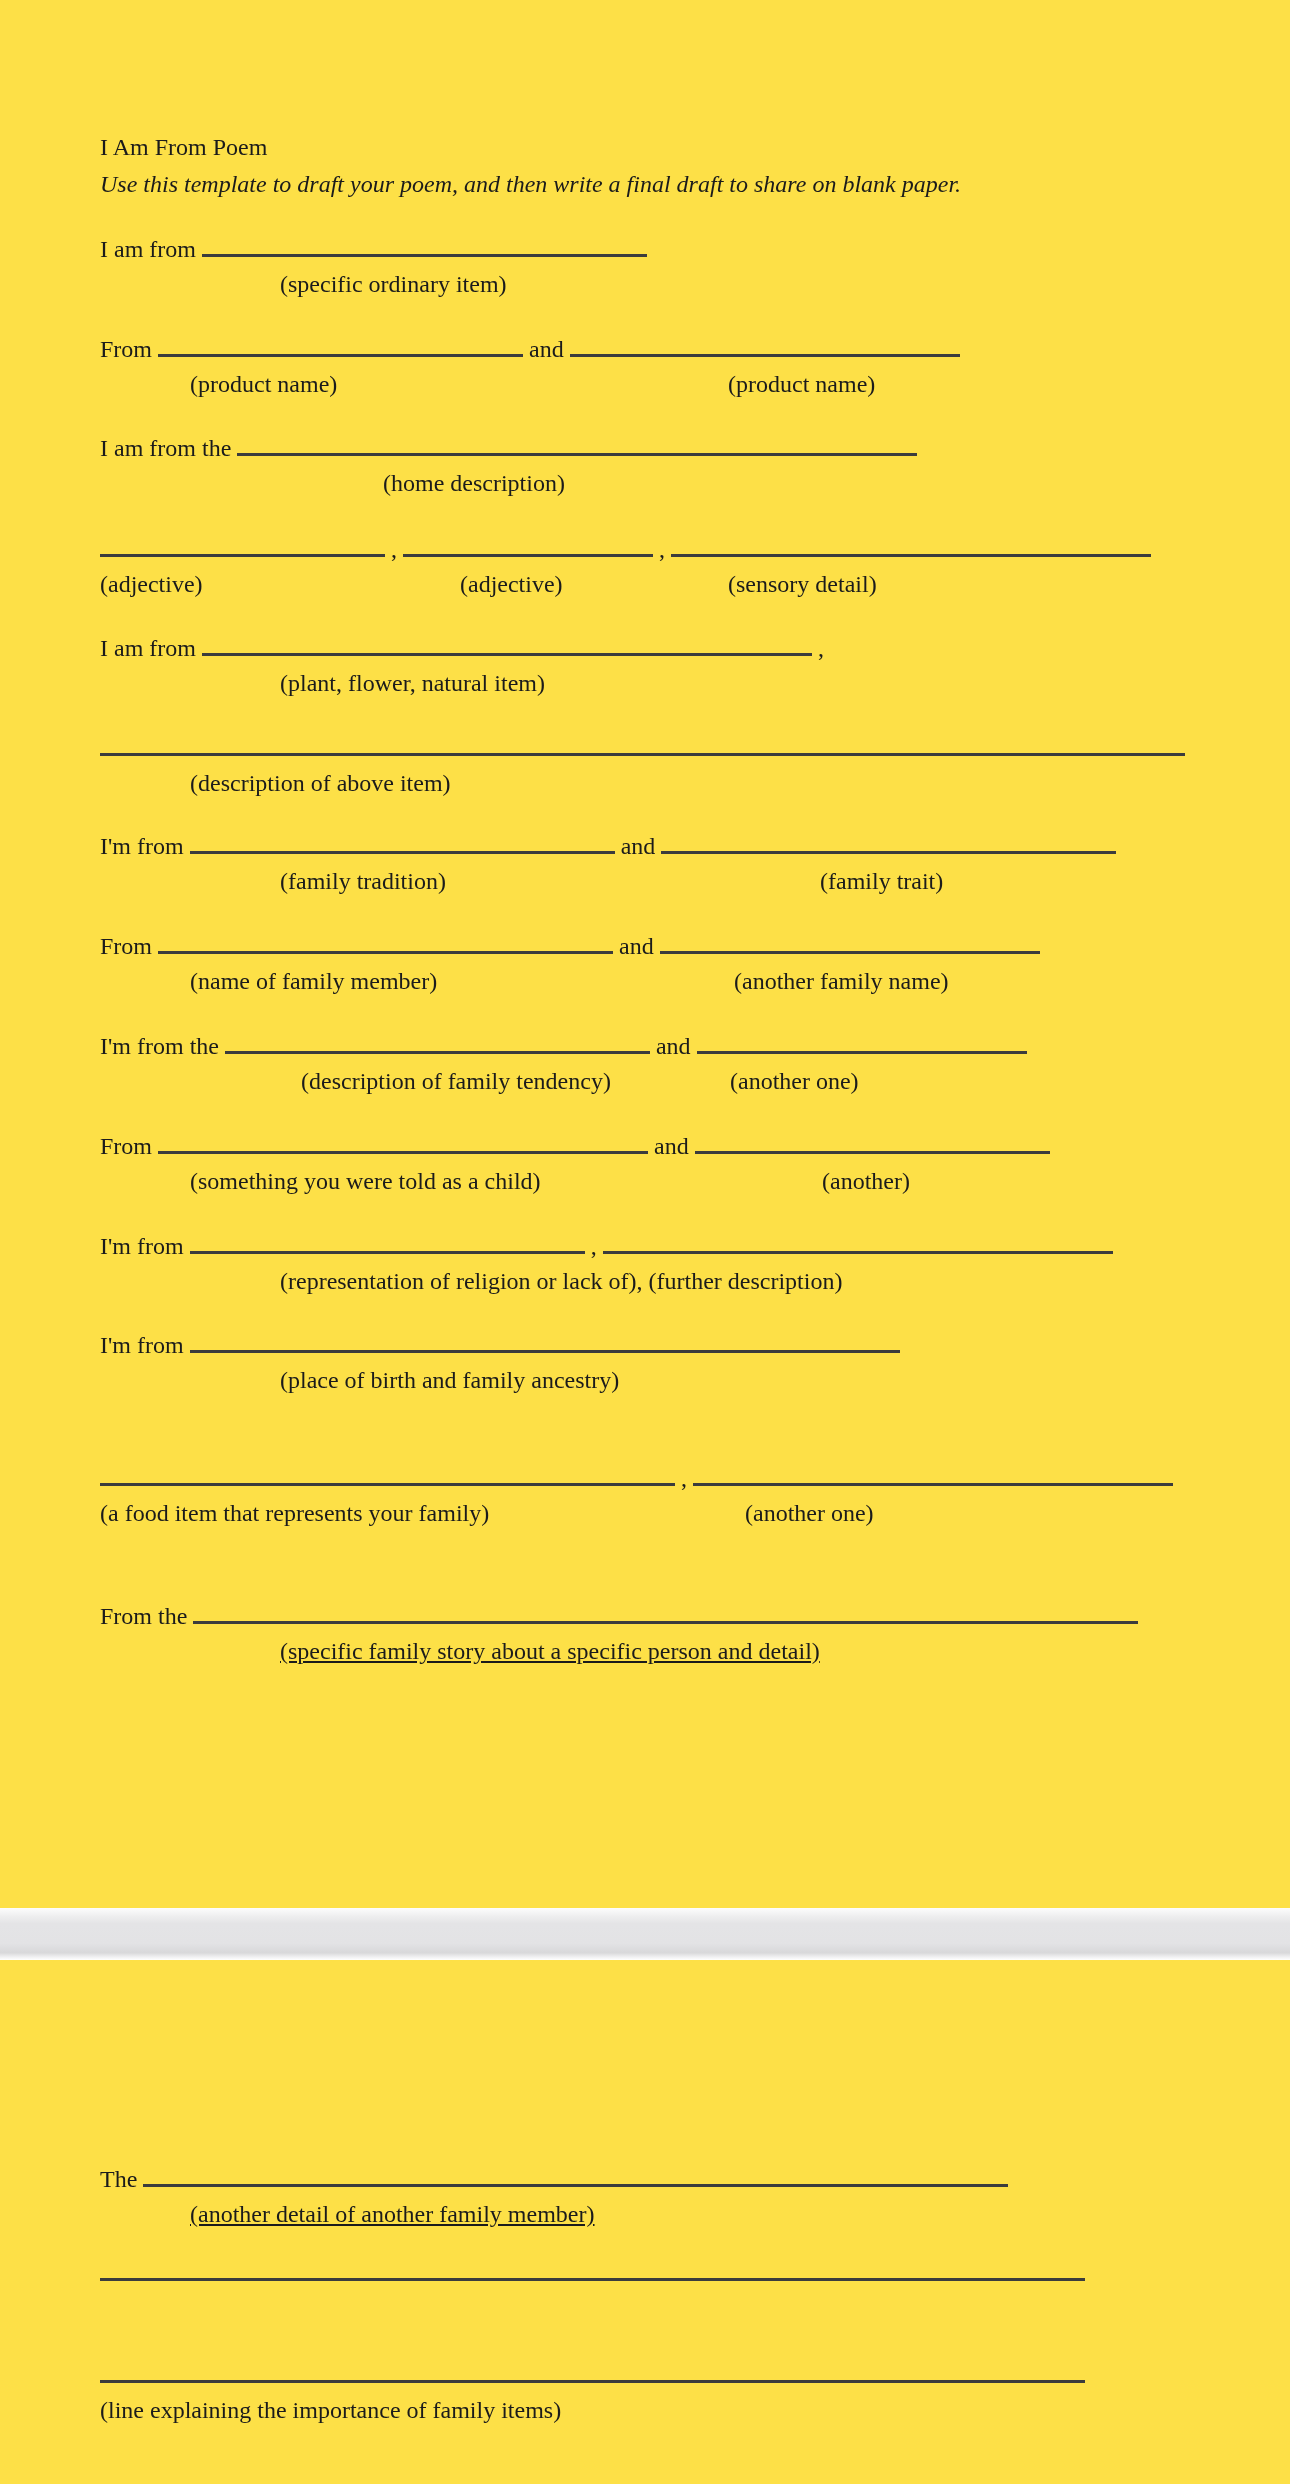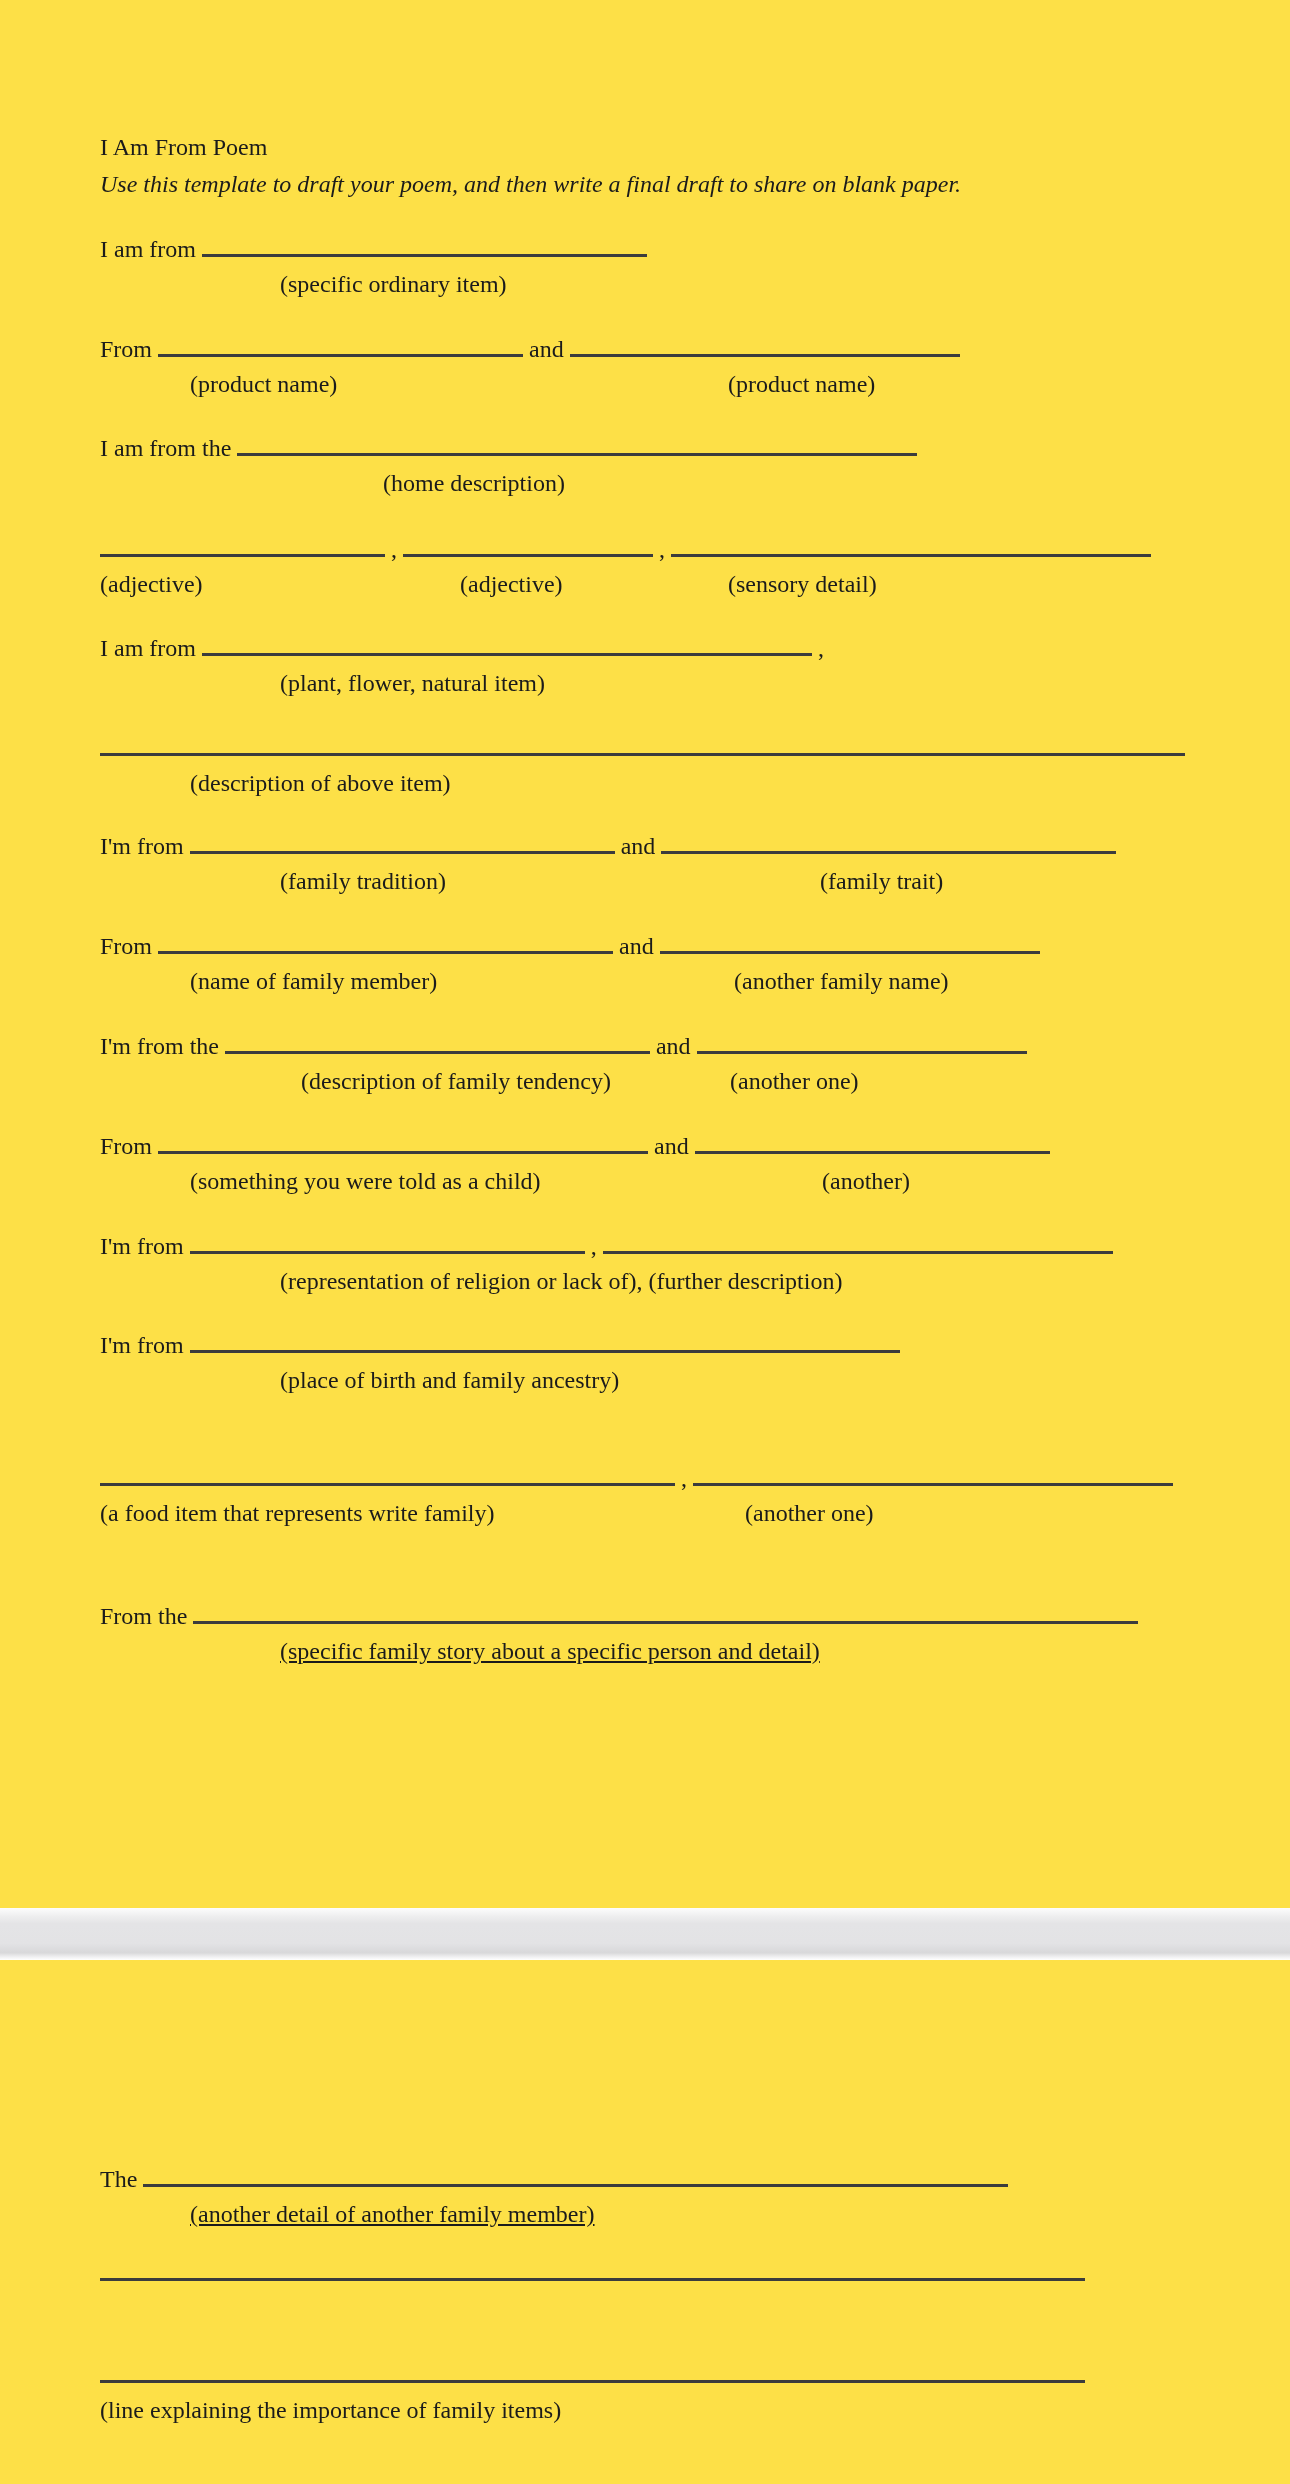--- a/index.html
+++ b/index.html
@@ -78,21 +78,21 @@
       <div class="line" style="top: 1227px;">
         <div class="row"><span class="seg-text">I'm from </span><span class="blank" style="width: 395px;"></span><span class="seg-text"> , </span><span class="blank" style="width: 510px;"></span></div>
         <span class="caption" style="left: 180px; top: 40px;">(representation of religion or lack of), (further description)</span>
       </div>
       <div class="line" style="top: 1326px;">
         <div class="row"><span class="seg-text">I'm from </span><span class="blank" style="width: 710px;"></span></div>
         <span class="caption" style="left: 180px; top: 40px;">(place of birth and family ancestry)</span>
       </div>
       <div class="line" style="top: 1459px;">
         <div class="row"><span class="blank" style="width: 575px;"></span><span class="seg-text"> , </span><span class="blank" style="width: 480px;"></span></div>
-        <span class="caption" style="left: 0px; top: 40px;">(a food item that represents write family)</span>
+        <span class="caption" style="left: 0px; top: 40px;">(a food item that represents your family)</span>
         <span class="caption" style="left: 645px; top: 40px;">(another one)</span>
       </div>
       <div class="line" style="top: 1560px; margin-top: 37px;">
         <div class="row"><span class="seg-text">From the </span><span class="blank" style="width: 945px;"></span></div>
         <span class="caption" style="left: 180px; top: 40px; text-decoration: underline;">(specific family story about a specific person and detail)</span>
       </div>
       <div class="line" style="top: 2160px;">
         <div class="row"><span class="seg-text">The </span><span class="blank" style="width: 865px;"></span></div>
         <span class="caption" style="left: 90px; top: 40px; text-decoration: underline;">(another detail of another family member)</span>
       </div>

